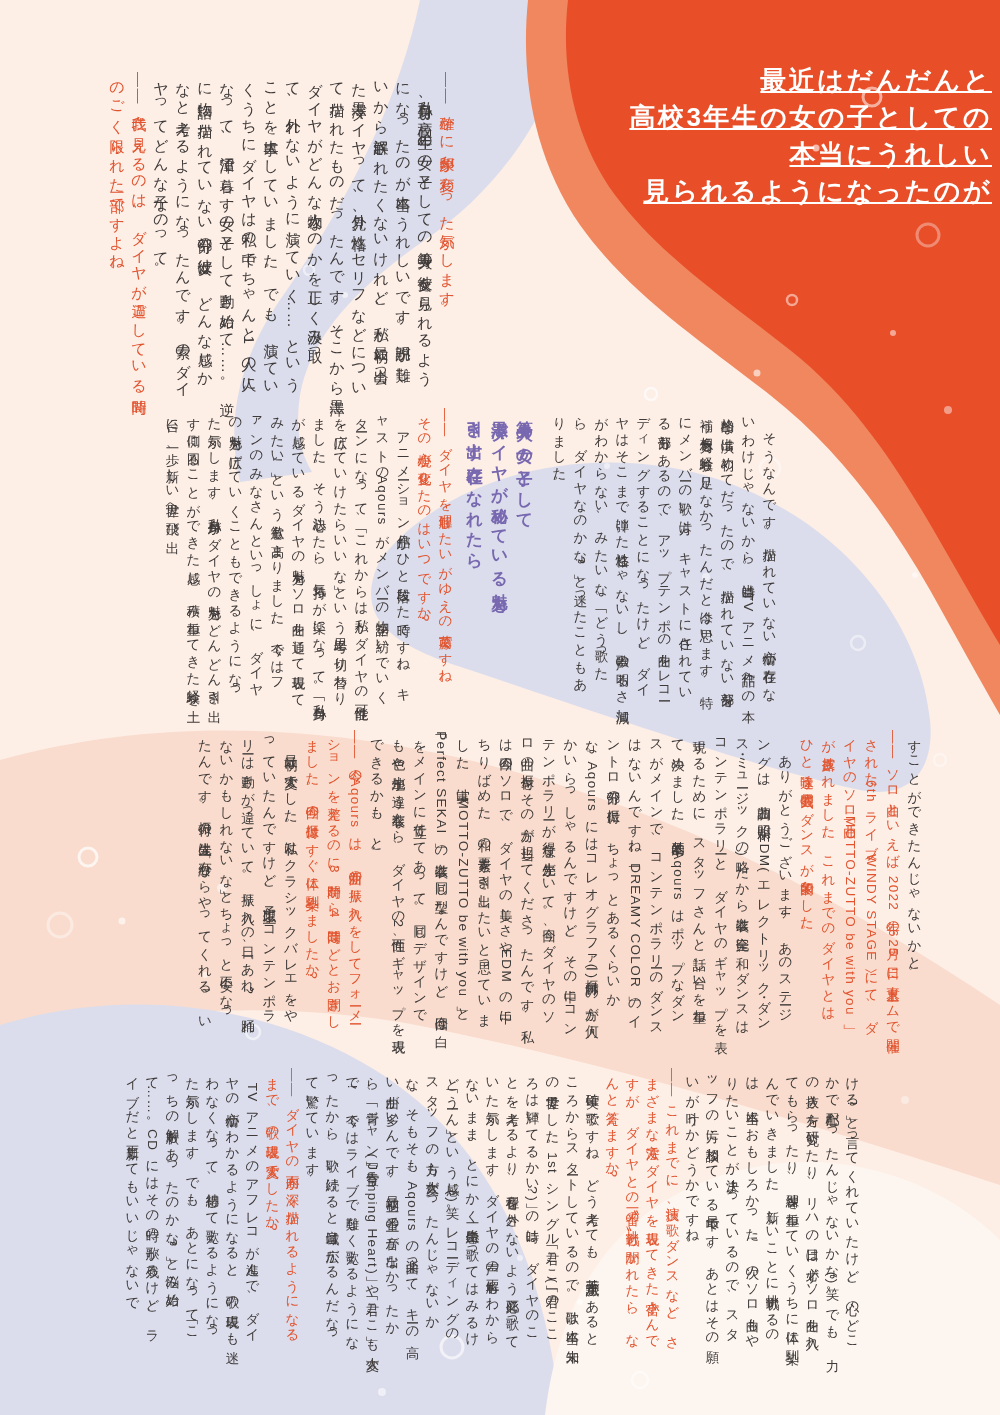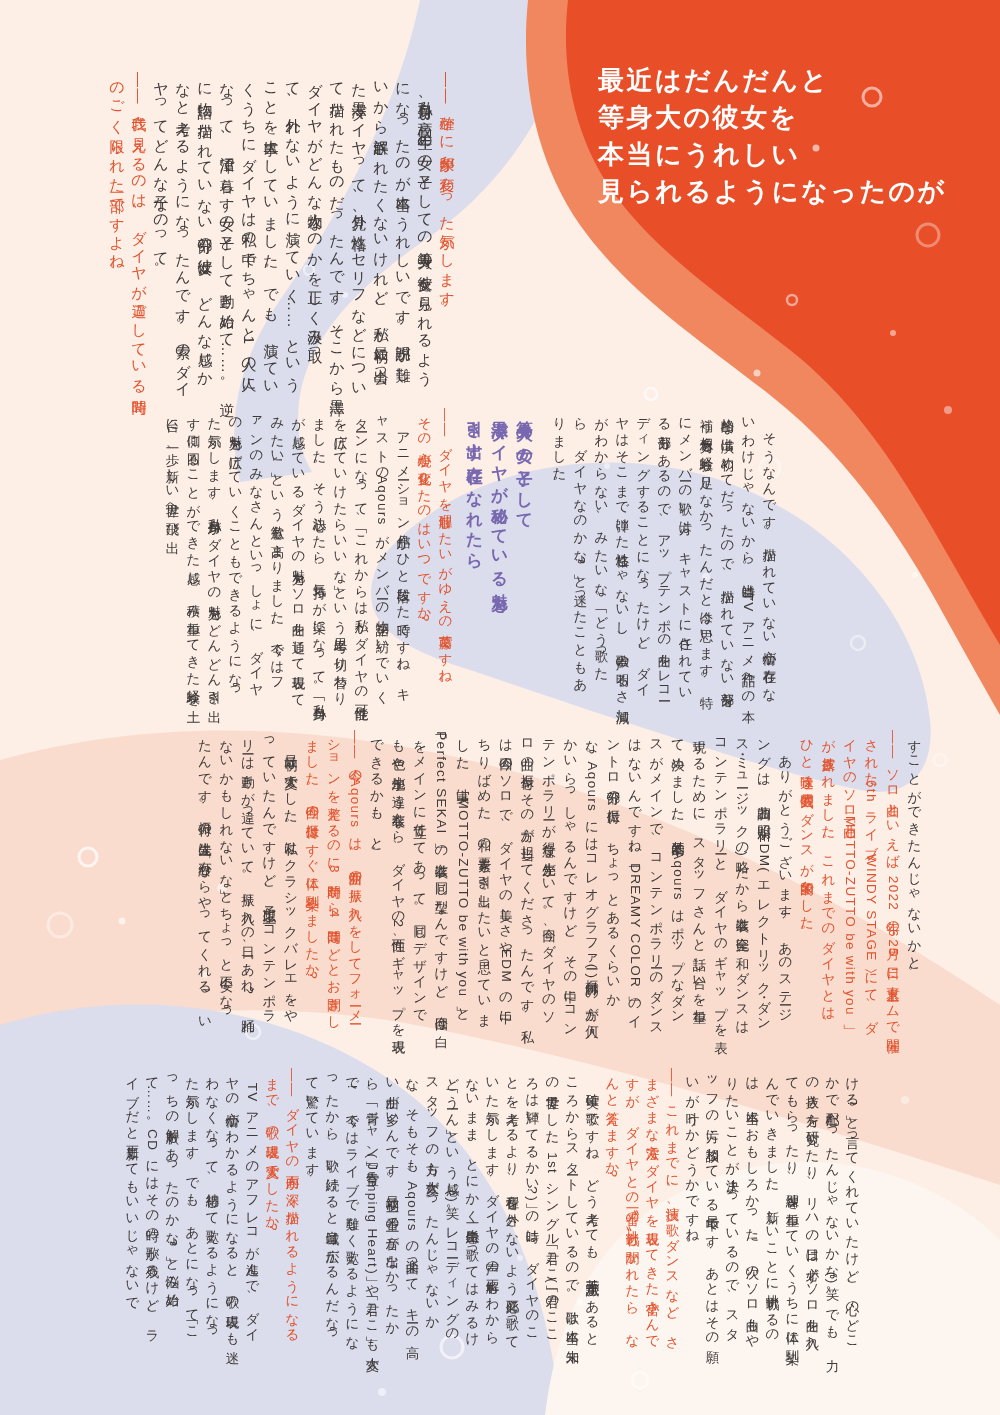--- a/index.html
+++ b/index.html
@@ -5,22 +5,22 @@
   html,body{margin:0;padding:0;}
   .page{
     position:relative;width:1000px;height:1415px;overflow:hidden;
     background:var(--cream,#fdeee6);
     font-family:"Liberation Sans","DejaVu Sans",sans-serif;
   }
   #bg-art{position:absolute;inset:0;width:100%;height:100%;}
   
   #headline{
     position:absolute;top:62px;left:598px;width:394px;
-    text-align:left;font-weight:bold;font-size:26px;line-height:37px;
-    letter-spacing:2.5px;color:var(--headline_text,#fff);
+    text-align:right;font-weight:bold;font-size:26px;line-height:37px;
+    letter-spacing:2.5px;color:var(--headline_text,#fff);text-decoration:underline;
   }
   
   .band{
     position:absolute;
     writing-mode:vertical-rl;text-orientation:mixed;
     color:var(--body,#3e3a39);
   }
   #band0{top:72px;right:542px;height:321px;font-size:15px;letter-spacing:1.5px;line-height:22px;}
   #band1{top:408px;right:220px;height:293px;font-size:13.5px;letter-spacing:1.3px;line-height:21px;}
   #band2{top:730px;right:75px;height:302px;font-size:13.5px;letter-spacing:1.3px;line-height:21.5px;}
@@ -83,21 +83,21 @@
       <circle cx="382" cy="1392" r="4" fill="#ffffff" stroke="none" opacity="0.55"></circle>
       <circle cx="520" cy="1258" r="3" fill="#ffffff" stroke="none" opacity="0.5"></circle>
       <circle cx="580" cy="1302" r="3" fill="#ffffff" stroke="none" opacity="0.5"></circle>
       <circle cx="640" cy="1380" r="8" stroke-width="2.5" opacity="0.45"></circle>
       <circle cx="905" cy="1100" r="4" fill="#ffffff" stroke="none" opacity="0.4"></circle>
     </g>
   </svg>
 
   <div id="headline">
       <div class="hl-line">最近はだんだんと</div>
-      <div class="hl-line">等身大の彼女を</div>
+      <div class="hl-line">高校3年生の女の子としての</div>
       <div class="hl-line">本当にうれしい</div>
       <div class="hl-line">見られるようになったのが</div>
     </div>
 
   <div id="band0" class="band">
       <div class="seg question">——確かに印象が変わった気がします。</div>
       <div class="seg answer">　私自身、高校3年生の女の子としての等身大の彼女を見られるようになったのが本当にうれしいです。説明が難しいから誤解されたくないけれど、私が最初に出会った黒澤ダイヤって、外見、性格、セリフなどについて描かれたものだったんです。そこから黒澤ダイヤがどんな人物なのかを正しく汲み取って、外れないように演じていく……ということを大事にしていました。でも、演じていくうちにダイヤは私の中でちゃんと1人の人になって、沼津で暮らす女の子として動き始めて……。逆に物語に描かれていない部分の彼女は、どんな感じかなと考えるようになったんです。素のダイヤってどんな子なのって。</div>
       <div class="seg question">——我々に見えるのは、ダイヤが過ごしている時間のごく限られた一部ですよね。</div>
     </div>
   <div id="band1" class="band">

